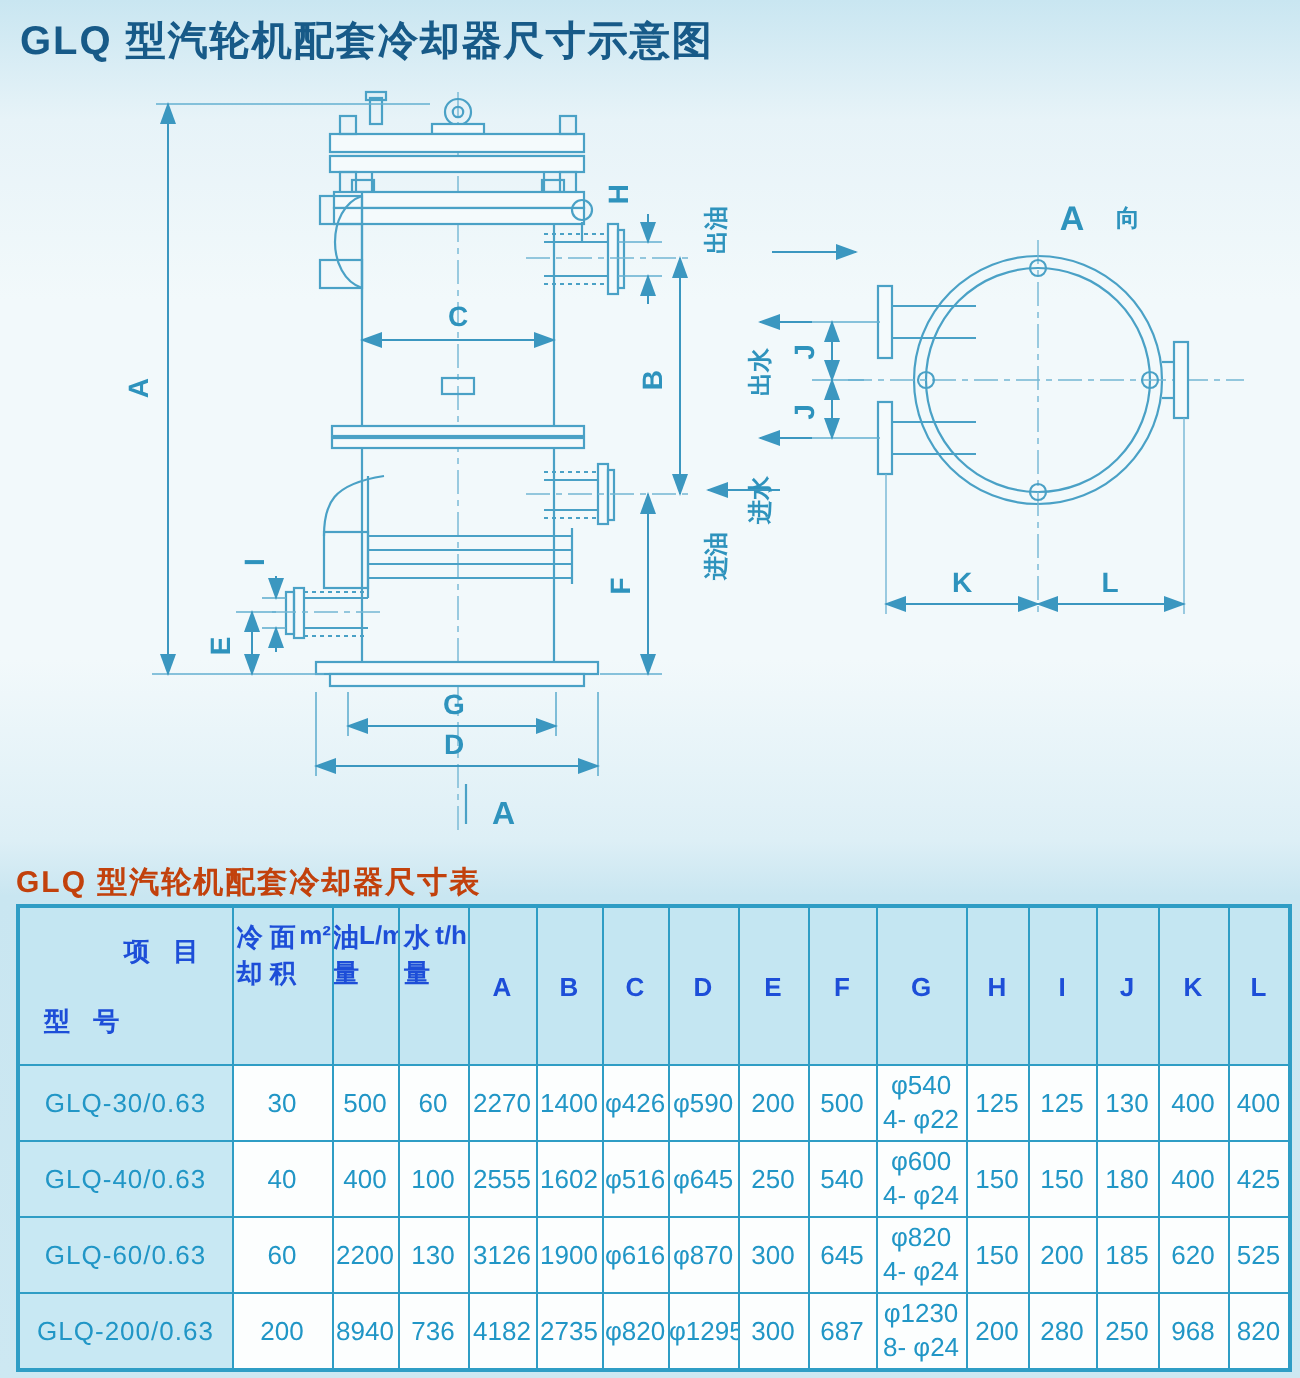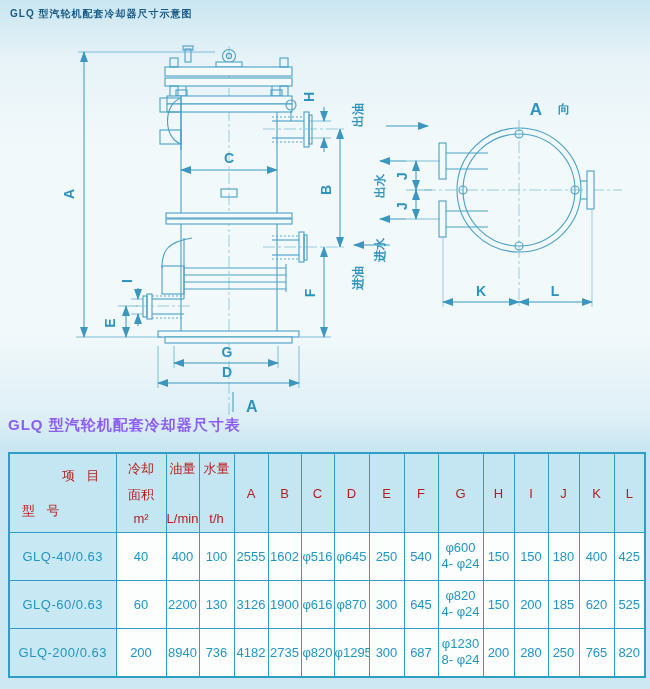--- a/index.html
+++ b/index.html
@@ -3,25 +3,25 @@
 <meta charset="utf-8">
 <style>
   html,body{margin:0;padding:0;}
   body{
     width:650px;height:689px;overflow:hidden;position:relative;
     font-family:"Liberation Sans",sans-serif;
     background:linear-gradient(180deg,#c9e6f1 0px,#e7f3f8 60px,#f2f9fb 150px,#f2f9fb 330px,#ddeff6 420px,#c9e6f1 448px,#cde8f2 689px);
   }
   .page-title{
     position:absolute;left:10px;top:7px;
-    font-size:10px;font-weight:bold;letter-spacing:1px;color:#175a88;
+    font-size:20px;font-weight:bold;letter-spacing:1px;color:#175a88;
   }
   .table-title{
-    position:absolute;left:8px;top:416px;
-    font-size:15px;font-weight:bold;letter-spacing:1px;color:#8b5cf6;
+    position:absolute;left:8px;top:432px;
+    font-size:15px;font-weight:bold;letter-spacing:1px;color:#c2410c;
   }
   svg.drawing{position:absolute;left:0;top:0;}
   .ln{stroke:#4aa1c6;stroke-width:1.1;fill:none;}
   .fillw{fill:#f4fafc;}
   .thin{stroke:#74b7d4;stroke-width:0.7;fill:none;}
   .cl{stroke-dasharray:12 3 3 3;}
   .dsh{stroke:#4aa1c6;stroke-width:0.9;fill:none;stroke-dasharray:2 2;}
   .dim{stroke:#3b97c0;stroke-width:1;fill:none;}
   .ext{stroke:#63afd0;stroke-width:0.8;fill:none;}
   text.dl{fill:#2e93bd;font-size:14px;font-weight:bold;font-family:"Liberation Sans",sans-serif;}
@@ -30,29 +30,29 @@
 
   table.dims{
     position:absolute;left:8px;top:452px;width:636px;height:226px;
     border-collapse:collapse;table-layout:fixed;
   }
   table.dims th,table.dims td{
     border:1.5px solid #2f9dc5;text-align:center;vertical-align:middle;
     padding:0;overflow:hidden;
   }
   table.dims{border:2px solid #2f9dc5;}
-  table.dims thead th{background:#c4e6f2;color:#b91c1c;font-size:13px;font-weight:normal;height:78px;}
+  table.dims thead th{background:#c4e6f2;color:#1d4ed8;font-size:13px;font-weight:bold;height:78px;}
   table.dims td{background:#fcfefe;color:#2196c6;font-size:13px;height:37px;}
   table.dims td.model{background:#c8e8f3;font-size:13px;letter-spacing:0.5px;}
   td.twoline{font-size:12px;line-height:1.25;}
   th.corner{position:relative;background-image:linear-gradient(to bottom right,transparent calc(50% - 0.8px),#2f9dc5 calc(50% - 0.8px),#2f9dc5 calc(50% + 0.8px),transparent calc(50% + 0.8px));}
   th.corner .t{position:absolute;top:13px;right:12px;letter-spacing:4px;}
   th.corner .b{position:absolute;bottom:12px;left:12px;letter-spacing:4px;}
   th.multi{padding:6px 0;}
-  th.multi .stack{display:flex;flex-direction:column;justify-content:space-between;height:66px;}
+  th.multi .stack{display:flex;justify-content:space-between;height:66px;}
 </style>
 </head>
 <body>
 
 <div class="page-title">GLQ 型汽轮机配套冷却器尺寸示意图</div>
 
 <svg class="drawing" width="650" height="425" viewBox="0 0 650 425">
   <defs>
     <pattern id="hat" width="5" height="5" patternUnits="userSpaceOnUse" patternTransform="rotate(45)">
       <line x1="0" y1="0" x2="0" y2="5" stroke="#4aa1c6" stroke-width="1.3"></line>
@@ -297,20 +297,41 @@
       <th>G</th>
       <th>H</th>
       <th>I</th>
       <th>J</th>
       <th>K</th>
       <th>L</th>
     </tr>
   </thead>
   <tbody>
       <tr>
+        <td class="model">GLQ-30/0.63</td>
+        <td>30</td>
+        <td>500</td>
+        <td>60</td>
+        <td>2270</td>
+        <td>1400</td>
+        <td>φ426</td>
+        <td>φ590</td>
+        <td>200</td>
+        <td>500</td>
+        <td class="twoline">
+          <div>φ540</div>
+          <div>4- φ22</div>
+        </td>
+        <td>125</td>
+        <td>125</td>
+        <td>130</td>
+        <td>400</td>
+        <td>400</td>
+      </tr>
+      <tr>
         <td class="model">GLQ-40/0.63</td>
         <td>40</td>
         <td>400</td>
         <td>100</td>
         <td>2555</td>
         <td>1602</td>
         <td>φ516</td>
         <td>φ645</td>
         <td>250</td>
         <td>540</td>
@@ -356,17 +377,17 @@
         <td>φ1295</td>
         <td>300</td>
         <td>687</td>
         <td class="twoline">
           <div>φ1230</div>
           <div>8- φ24</div>
         </td>
         <td>200</td>
         <td>280</td>
         <td>250</td>
-        <td>765</td>
+        <td>968</td>
         <td>820</td>
       </tr>
     </tbody>
 </table>
 
 </body></html>

